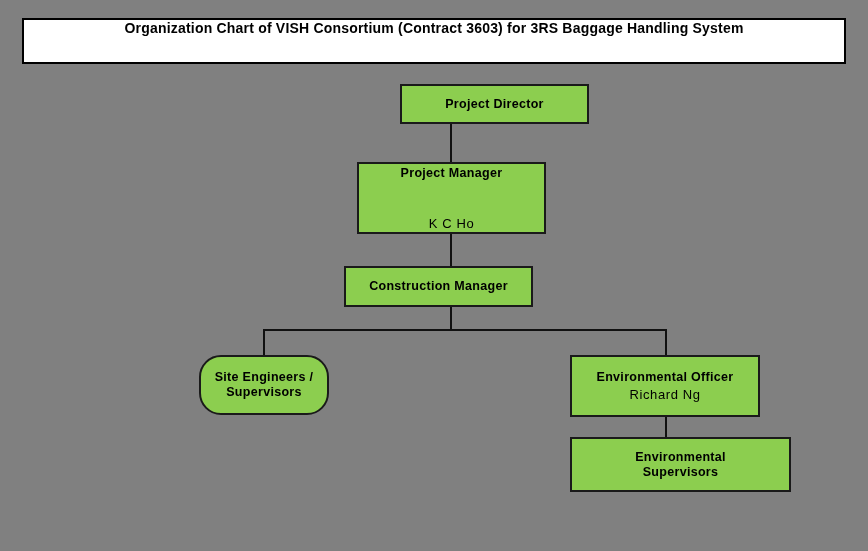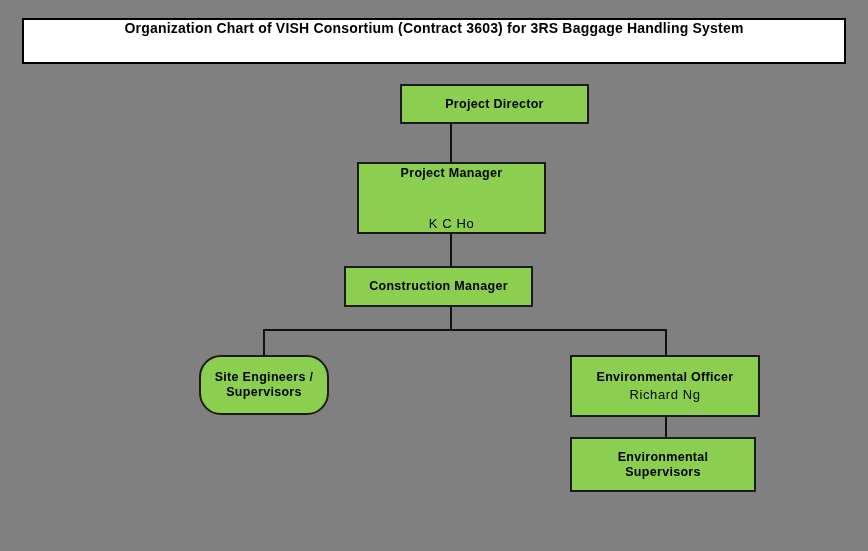--- a/index.html
+++ b/index.html
@@ -122,18 +122,18 @@
   <div class="node" style="left:199px; top:355px; width:130px; height:60px;border-radius:22px;">
     <span class="node-title">Site Engineers /
 Supervisors</span>
   </div>
 
   <div class="node" style="left:570px; top:355px; width:190px; height:62px;">
     <span class="node-title">Environmental Officer</span>
     <span class="node-person">Richard Ng</span>
   </div>
 
-  <div class="node" style="left:570px; top:437px; width:186px; height:55px;">
+  <div class="node" style="left:570px; top:437px; width:221px; height:55px;">
     <span class="node-title">Environmental
 Supervisors</span>
   </div>
 
 </div>
 
 </body></html>

